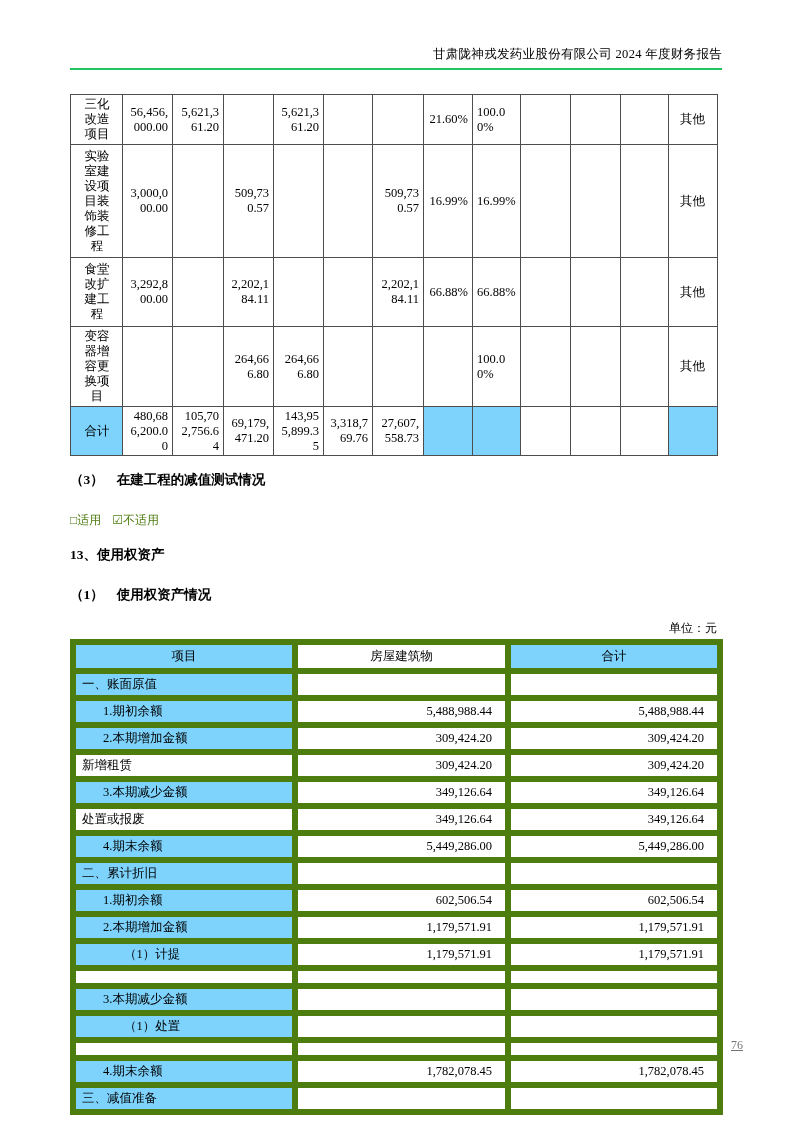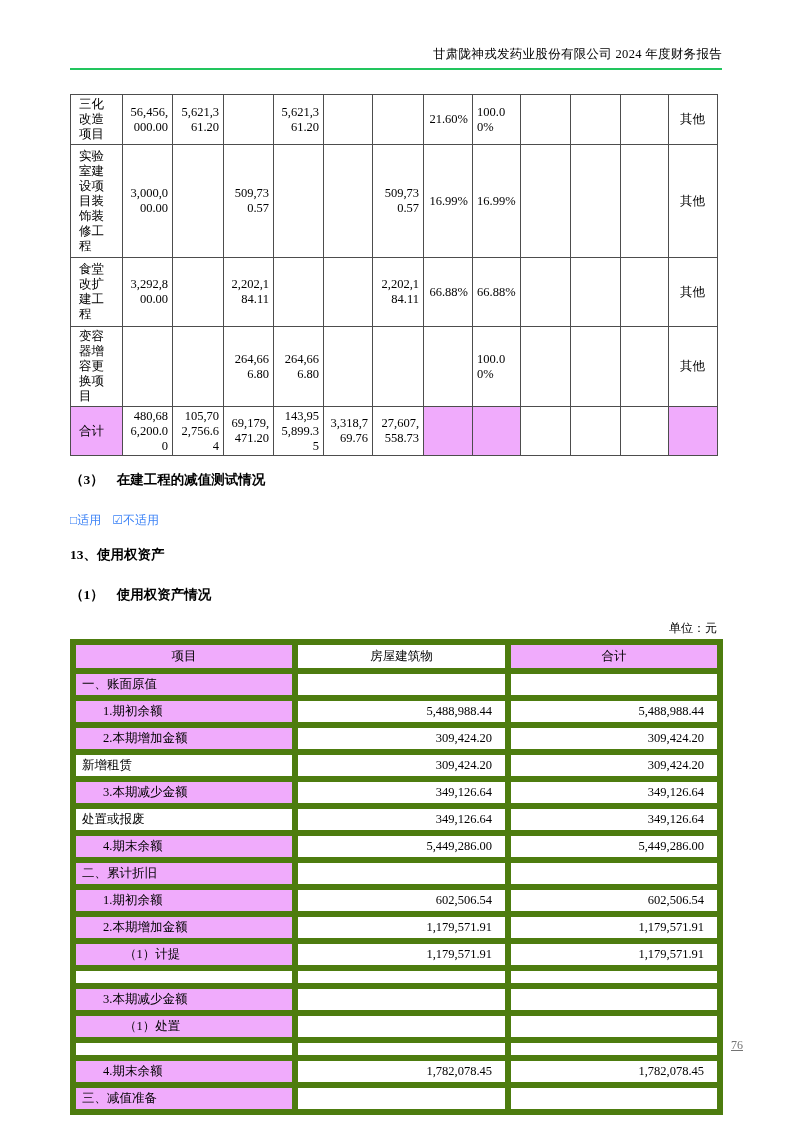--- a/index.html
+++ b/index.html
@@ -27,39 +27,39 @@
     font-size:12.5px;
   }
   .cip-table td{
     border:1px solid #4d4d4d;
     vertical-align:middle;
     line-height:15px;
     padding:1px 4px 1px 3px;
     word-break:break-all;
     text-align:right;
   }
-  .cip-table td:first-child{text-align:left;padding:1px 7px 1px 8px;}
+  .cip-table td:first-child{text-align:center;padding:1px 7px 1px 8px;}
   .cip-table td:nth-child(9){text-align:left;padding-left:4px;}
   .cip-table td:nth-child(13){text-align:center;word-break:keep-all;}
   .cip-table tr:nth-child(1) td{height:47px;}
   .cip-table tr:nth-child(2) td{height:110px;}
   .cip-table tr:nth-child(3) td{height:66px;}
   .cip-table tr:nth-child(4) td{height:77px;}
   .cip-table tr:nth-child(5) td{height:46px;}
-  .shaded{background:#f0abfc;}
+  .shaded{background:#7dd3fc;}
   
   .heading{
     position:absolute;left:70px;
     font-weight:bold;font-size:13.5px;
   }
   .heading .h-num{margin-right:13px;}
   #h-impairment{top:471px;}
   #h-applicability{
     position:absolute;left:70px;top:512px;
-    font-size:12px;font-weight:normal;color:#3b82f6;
+    font-size:12px;font-weight:normal;color:#4d7c0f;
   }
   #h-applicability .opt{margin-right:8px;}
   #h-rou{top:546px;}
   #h-rou-detail{top:586px;}
   #unit-note{
     position:absolute;top:620px;right:76px;
     font-size:12px;
   }
   
   .rou-table{

